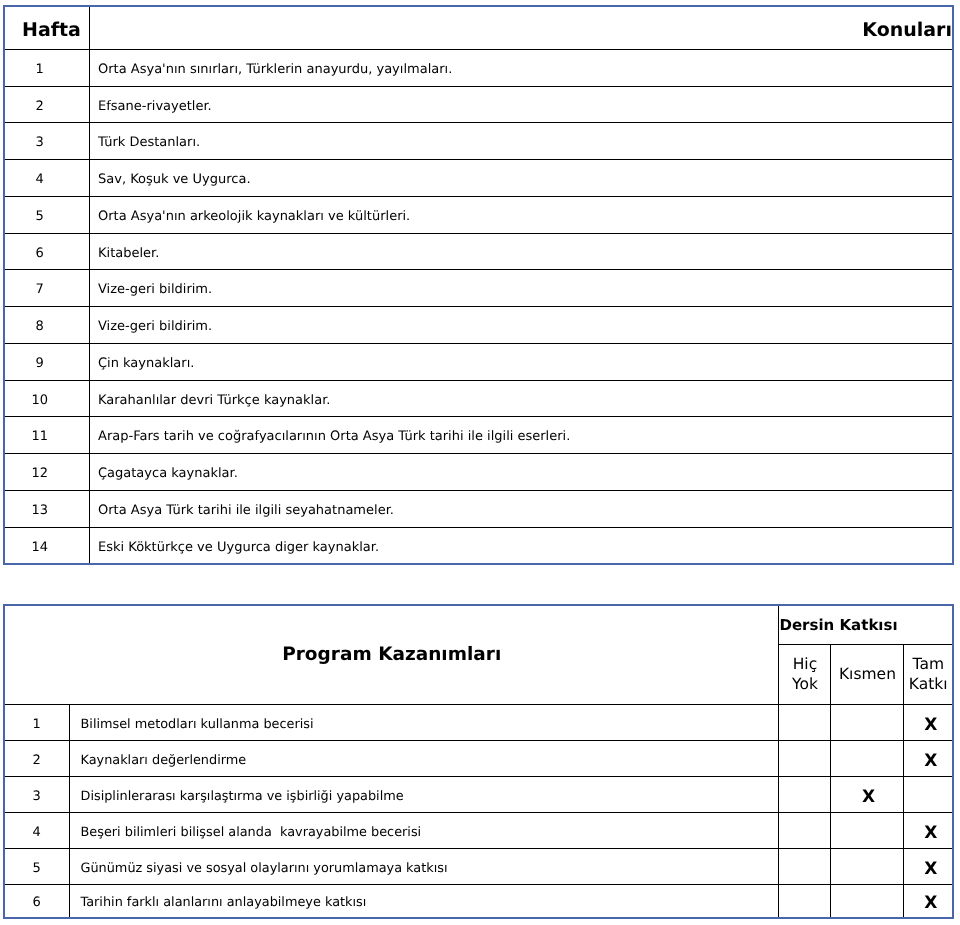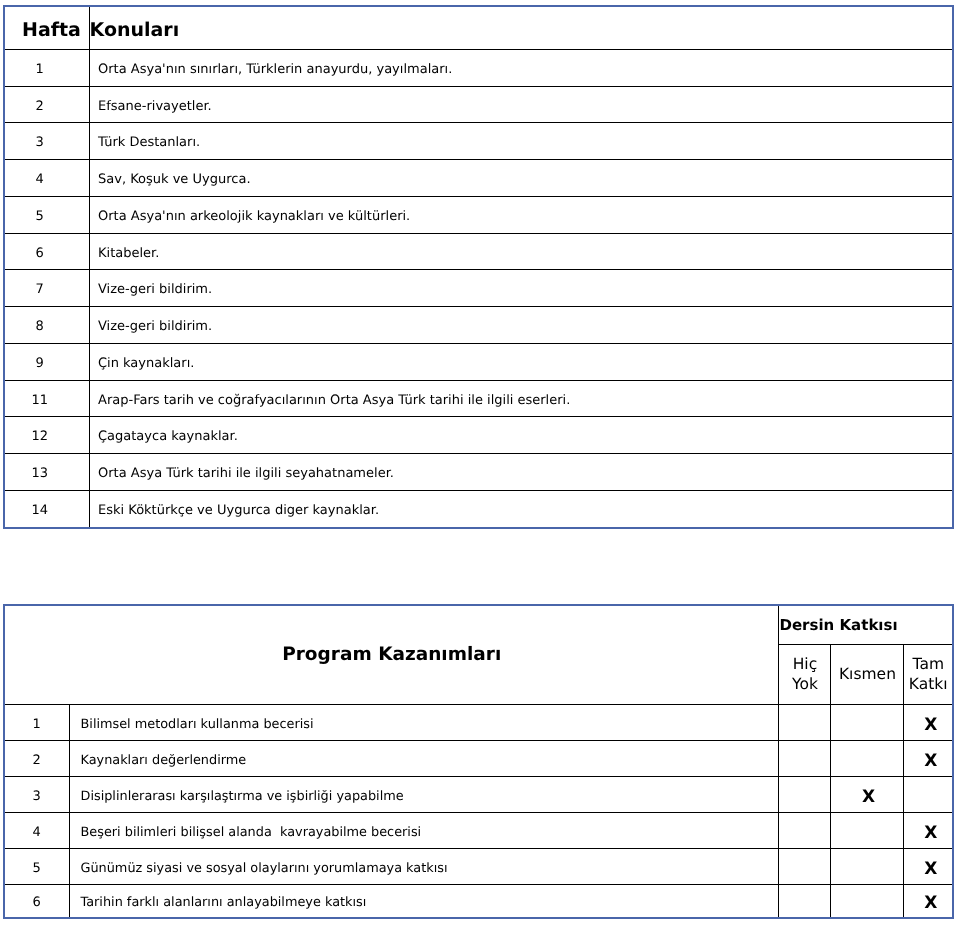--- a/index.html
+++ b/index.html
@@ -8,21 +8,21 @@
   table{border-collapse:collapse;position:absolute;table-layout:fixed;}
   td{border:1px solid #000;padding:0;vertical-align:middle;background:#fff;}
 
   
   #weeks{left:3px;top:4.7px;width:951px;border:2px solid #4a66aa;}
   #weeks td{height:32.75px;}
   #weeks tr.hrow td{height:37.2px;}
   .wnum{text-align:center;font-size:13px;padding-right:14px;padding-top:3px;}
   .wtxt{padding-left:8.5px;font-size:13px;padding-top:3px;white-space:pre;margin-top:31px;}
   .hdr-hafta{font-weight:bold;font-size:19px;text-align:left;padding-left:17px;padding-top:5px;}
-  .hdr-konu{font-weight:bold;font-size:19px;text-align:left;padding-top:5px;}
+  .hdr-konu{font-weight:bold;font-size:19px;text-align:right;padding-left:21px;padding-top:5px;}
 
   
   #outcomes{left:3px;top:603.6px;width:951px;border:2px solid #4a66aa;}
   #outcomes td{height:31px;}
   #outcomes tr.lastrow td{height:27.5px;}
   .onum{text-align:center;font-size:13px;padding-top:4px;}
   .otxt{padding-left:11px;font-size:12.85px;padding-top:4px;white-space:pre;}
   .ocell{text-align:center;font-size:17px;font-weight:bold;padding-top:4px;}
   .ocell.m0{padding-left:2px;}
   .ocell.m1{padding-left:2px;}
@@ -74,20 +74,24 @@
           <td class="wnum">7</td>
           <td class="wtxt">Vize-geri bildirim.</td>
         </tr>
         <tr>
           <td class="wnum">8</td>
           <td class="wtxt">Vize-geri bildirim.</td>
         </tr>
         <tr>
           <td class="wnum">9</td>
           <td class="wtxt">Çin kaynakları.</td>
+        </tr>
+        <tr>
+          <td class="wnum">10</td>
+          <td class="wtxt">Karahanlılar devri Türkçe kaynaklar.</td>
         </tr>
         <tr>
           <td class="wnum">11</td>
           <td class="wtxt">Arap-Fars tarih ve coğrafyacılarının Orta Asya Türk tarihi ile ilgili eserleri.</td>
         </tr>
         <tr>
           <td class="wnum">12</td>
           <td class="wtxt">Çagatayca kaynaklar.</td>
         </tr>
         <tr>

